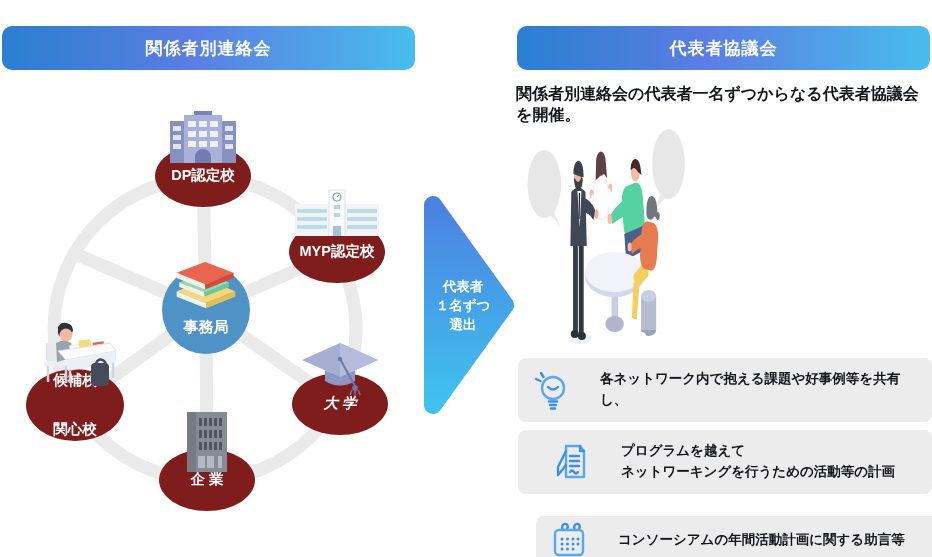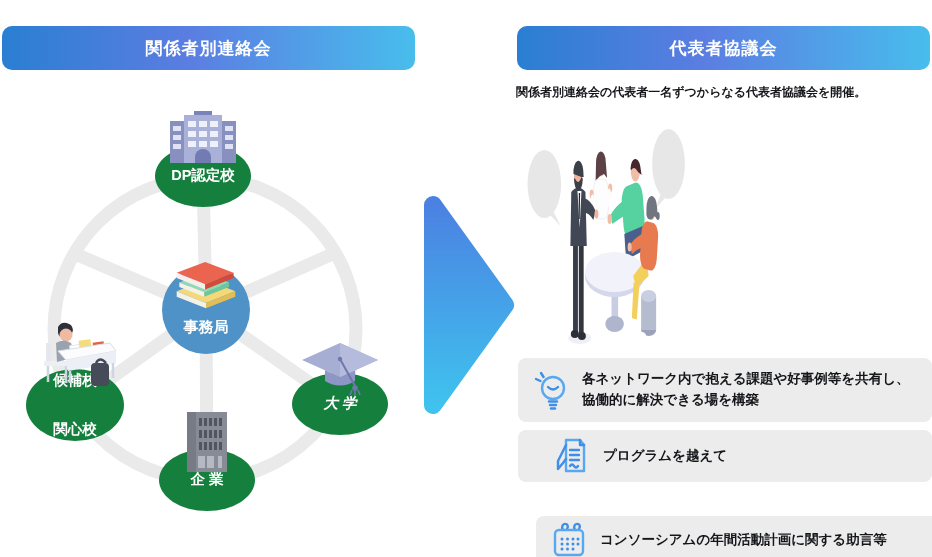--- a/index.html
+++ b/index.html
@@ -4,36 +4,36 @@
 <style>
   html,body{margin:0;padding:0;}
   .page{position:relative;width:932px;height:557px;background:#ffffff;overflow:hidden;
         font-family:"Liberation Sans","DejaVu Sans",sans-serif;}
   .hdr{position:absolute;top:26px;height:44px;border-radius:10px;
        background:linear-gradient(90deg,#2a7fd2 0%,#5b7de2 45%,#48bdec 100%);
        color:#fff;font-size:17px;font-weight:700;display:flex;align-items:center;justify-content:center;
        letter-spacing:1px;}
   .hdr-left{left:2px;width:413px;}
   .hdr-right{left:517px;width:413px;}
-  .subtitle{position:absolute;left:516px;top:84px;width:416px;font-size:12px;font-weight:700;color:#15161a;}
+  .subtitle{position:absolute;left:516px;top:84px;width:416px;font-size:16px;font-weight:700;color:#15161a;}
   .net-lines{position:absolute;left:0;top:90px;}
-  .node{position:absolute;border-radius:50%;background:#15803d;display:flex;flex-direction:column;
+  .node{position:absolute;border-radius:50%;background:#7f1d1d;display:flex;flex-direction:column;
         align-items:center;justify-content:center;}
   .node-label{color:#fff;font-weight:700;font-size:14.5px;line-height:1.2;text-align:center;white-space:nowrap;}
   .node-icon{position:absolute;left:50%;transform:translateX(-50%);}
   .hub{position:absolute;left:162px;top:266px;width:88px;height:88px;border-radius:50%;background:#4e92c7;text-decoration:underline;}
   .hub-label{position:absolute;top:52px;left:0;width:100%;text-align:center;color:#fff;font-weight:700;font-size:15px;}
   .arrow-svg{position:absolute;left:424px;top:194px;}
   .arrow-label{position:absolute;left:424px;top:278px;width:78px;text-align:center;color:#fff;
                font-weight:700;font-size:13.5px;line-height:1.4;}
   .illustration{position:absolute;left:520px;top:118px;}
   .bullet{position:absolute;left:518px;width:414px;background:#ececec;border-radius:8px;
-          display:flex;align-items:center;gap:13px;padding:0 6px 0 15px;box-sizing:border-box;}
+          display:flex;align-items:center;gap:31px;padding:0 6px 0 15px;box-sizing:border-box;}
   .bullet-1{top:358px;height:64px;}
-  .bullet-2{top:430px;height:52px;padding-left:36px;}
+  .bullet-2{top:430px;height:64px;padding-left:36px;}
   .bullet-3{top:516px;height:48px;margin-left:18px;}
   .bullet-icon{flex-shrink:0;}
   .bullet-text{font-size:13.5px;font-weight:700;color:#15161a;line-height:1.55;}
   .bullet-text div:empty{display:none;}
 </style>
 </head>
 <body>
 
 <div class="page">
 
@@ -76,20 +76,38 @@
         <rect x="33" y="20" width="8" height="6" fill="#eef1fb"></rect>
         <rect x="44" y="20" width="8" height="6" fill="#eef1fb"></rect>
       <rect x="22" y="30" width="8" height="6" fill="#eef1fb"></rect>
         <rect x="33" y="30" width="8" height="6" fill="#eef1fb"></rect>
         <rect x="44" y="30" width="8" height="6" fill="#eef1fb"></rect>
       <path d="M29 52 v-6 a8 8 0 0 1 16 0 v6 z" fill="#737cb2"></path>
     </svg>
     <div class="node-label">DP認定校</div>
   </div>
 
+  <div class="node" style="left:289px;top:221px;width:96px;height:62px;">
+    <svg class="node-icon" style="bottom:calc(100% - 15px);" width="84" height="48" viewBox="0 0 84 48">
+      <rect x="0" y="16" width="84" height="32" fill="#f2f4f6"></rect>
+      <rect x="2" y="21" width="30" height="4" fill="#bcdcec"></rect>
+        <rect x="2" y="29" width="30" height="4" fill="#bcdcec"></rect>
+        <rect x="2" y="37" width="30" height="4" fill="#bcdcec"></rect>
+      <rect x="52" y="21" width="30" height="4" fill="#bcdcec"></rect>
+        <rect x="52" y="29" width="30" height="4" fill="#bcdcec"></rect>
+        <rect x="52" y="37" width="30" height="4" fill="#bcdcec"></rect>
+      <rect x="34" y="2" width="16" height="46" fill="#fbfcfd" stroke="#dfe3e8" stroke-width="1"></rect>
+      <circle cx="42" cy="9" r="4" fill="#ffffff" stroke="#8a94a6" stroke-width="1.2"></circle>
+      <line x1="42" y1="9" x2="44" y2="7" stroke="#8a94a6" stroke-width="1"></line>
+      <rect x="39" y="17" width="6" height="4" fill="#b7d6e8"></rect>
+        <rect x="39" y="25" width="6" height="4" fill="#b7d6e8"></rect>
+      <rect x="38" y="38" width="8" height="10" fill="#9fc6dc"></rect>
+    </svg>
+    <div class="node-label">MYP認定校</div>
+  </div>
 
 
   <div class="node" style="left:26px;top:369px;width:98px;height:72px;gap:32px;">
     <svg class="node-icon" style="bottom:calc(100% - 18px);" width="86" height="68" viewBox="0 0 86 68">
       <rect x="14" y="24" width="5" height="22" fill="#e4e7ee"></rect>
       <rect x="12" y="42" width="24" height="5" fill="#eceff4"></rect>
       <path d="M16 47 v16 M34 47 v17" stroke="#cfd4e0" stroke-width="2.5" fill="none"></path>
       <path d="M26 8 a8 8 0 0 1 15 3 l-2 7 a8 8 0 0 1 -13 -4 z" fill="#2e3138"></path>
       <circle cx="34" cy="16" r="6.5" fill="#f0b9a2"></circle>
       <path d="M24 24 q8 -5 15 0 l4 14 l-18 5 z" fill="#9aa3ad"></path>
@@ -164,20 +182,25 @@
 
   <svg class="arrow-svg" width="92" height="222" viewBox="0 0 92 222">
     <defs>
       <linearGradient id="arrowGrad" x1="0" y1="0" x2="0" y2="1">
         <stop offset="0" stop-color="#4b82e2"></stop>
           <stop offset="1" stop-color="#3fc2ee"></stop>
       </linearGradient>
     </defs>
     <path d="M9 11 L81 111 L9 211 Z" fill="url(#arrowGrad)" stroke="url(#arrowGrad)" stroke-width="18" stroke-linejoin="round"></path>
   </svg>
+  <div class="arrow-label">
+    <div>代表者</div>
+    <div>１名ずつ</div>
+    <div>選出</div>
+  </div>
 
   <svg class="illustration" width="412" height="238" viewBox="520 118 932 238" preserveAspectRatio="none">
     <g transform="translate(0,0)">
       <g>
         <ellipse cx="575" cy="184" rx="38" ry="34" fill="#e7e7e7"></ellipse>
         <path d="M596 212 L612 226 L586 214 Z" fill="#e7e7e7"></path>
       </g>
       <g>
         <ellipse cx="856" cy="164" rx="37" ry="35" fill="#e7e7e7"></ellipse>
         <path d="M838 194 L828 208 L848 198 Z" fill="#e7e7e7"></path>
@@ -250,38 +273,38 @@
           <path d="M3 9 l4.5 2"></path>
         <circle cx="20" cy="18" r="11" stroke="#57a8f0"></circle>
         <path d="M15 17 q5 5 10 0"></path>
         <path d="M16 31.5 h8"></path>
           <path d="M17 35 h6"></path>
           <path d="M18 38.5 h4"></path>
       </g>
     </svg>
     <div class="bullet-text">
       <div>各ネットワーク内で抱える課題や好事例等を共有し、</div>
-      <div>協働的に解決できる場を構築</div>
     </div>
   </div>
 
   <div class="bullet bullet-2">
     <svg class="bullet-icon" width="36" height="40" viewBox="0 0 36 40">
       <g stroke="#3f8ee8" stroke-width="2.4" fill="none" stroke-linejoin="round" stroke-linecap="round">
         <path d="M12 4 h14 l4 5 v26 h-18 z" stroke="#57a8f0"></path>
         <path d="M26 4 v5 h4"></path>
         <path d="M16 14 h9"></path>
           <path d="M16 19 h9"></path>
           <path d="M16 24 h9"></path>
         <path d="M16 30 q2 -3 4 0 q2 3 4 0"></path>
         <path d="M12 9 l-8 16 l0 8 l5 -6 l3 -4"></path>
       </g>
     </svg>
     <div class="bullet-text">
       <div>プログラムを越えて</div>
+      <div>ネットワーキングを行うための活動等の計画</div>
     </div>
   </div>
 
   <div class="bullet bullet-3">
     <svg class="bullet-icon" width="36" height="36" viewBox="0 0 36 36">
       <g stroke="#3f8ee8" stroke-width="2.4" fill="none" stroke-linecap="round">
         <path d="M12 8 c-4 -8 8 -8 4 -1"></path>
         <path d="M24 8 c-4 -8 8 -8 4 -1"></path>
         <rect x="4" y="8" width="28" height="25" rx="4" stroke="#57a8f0"></rect>
       </g>

